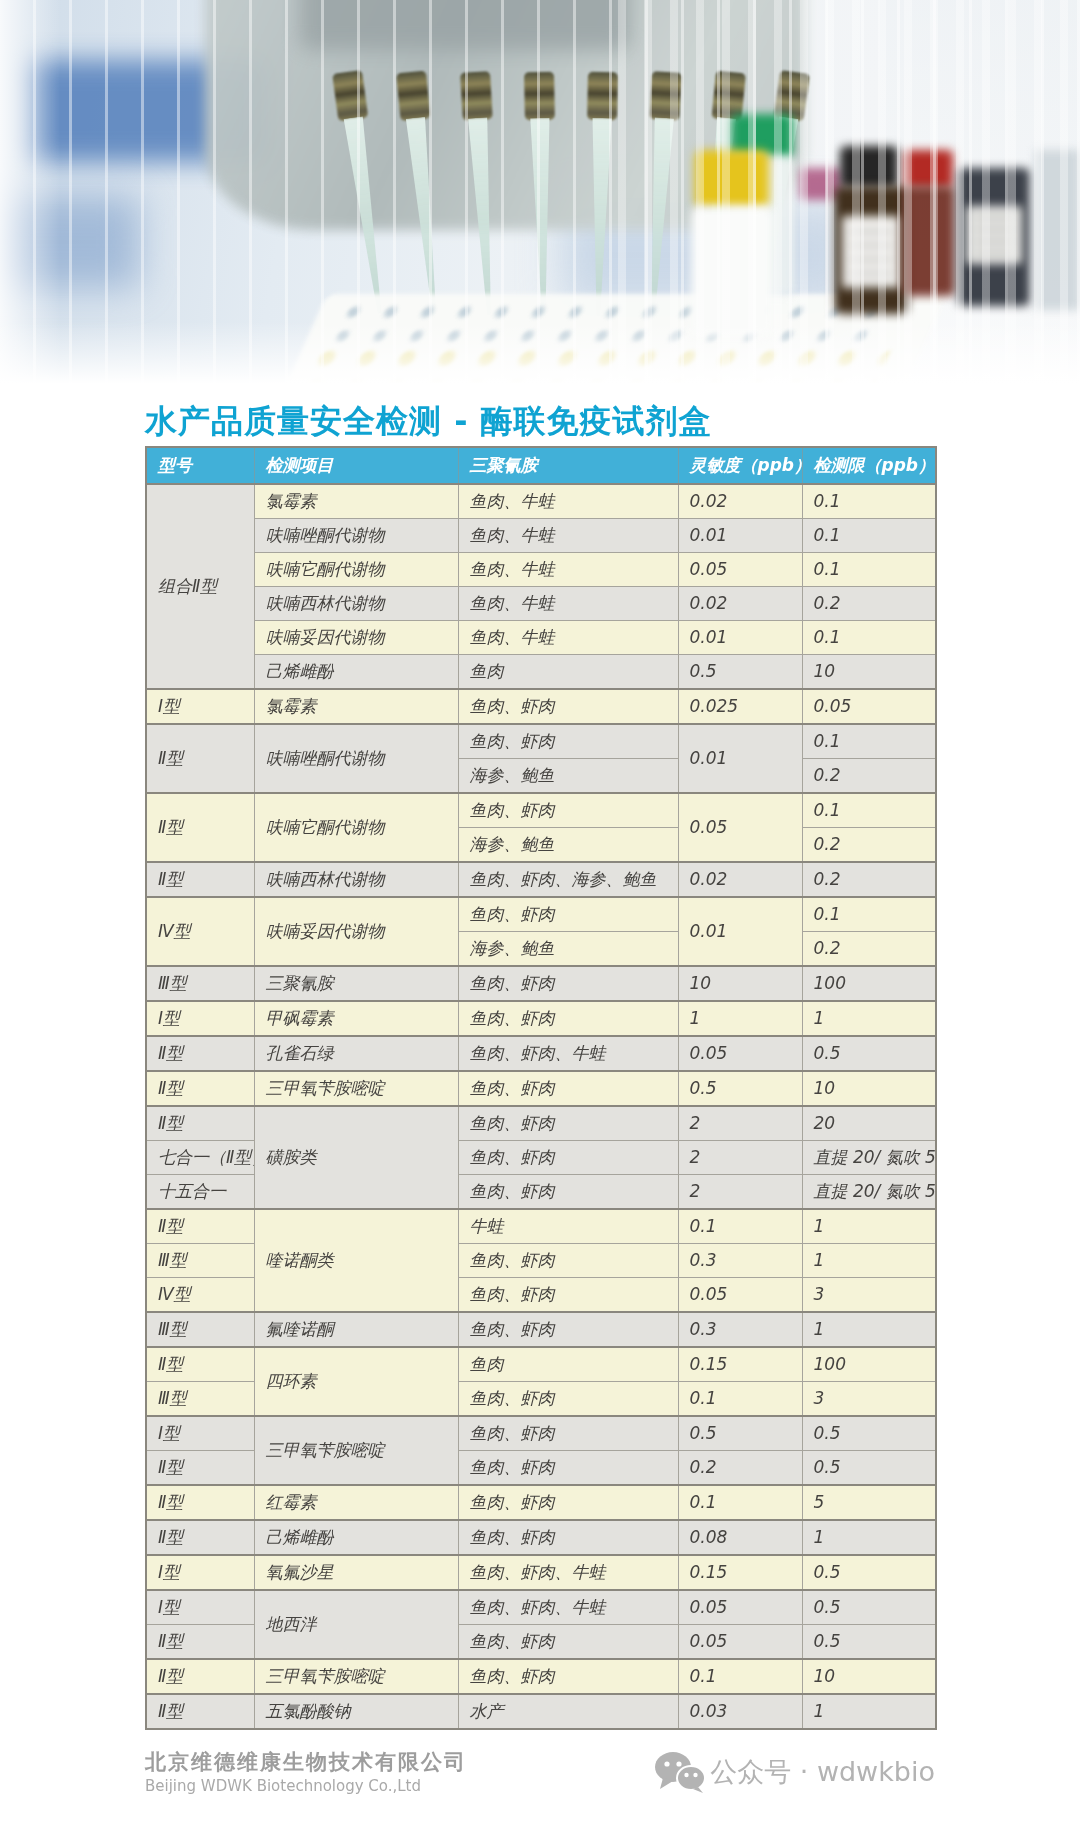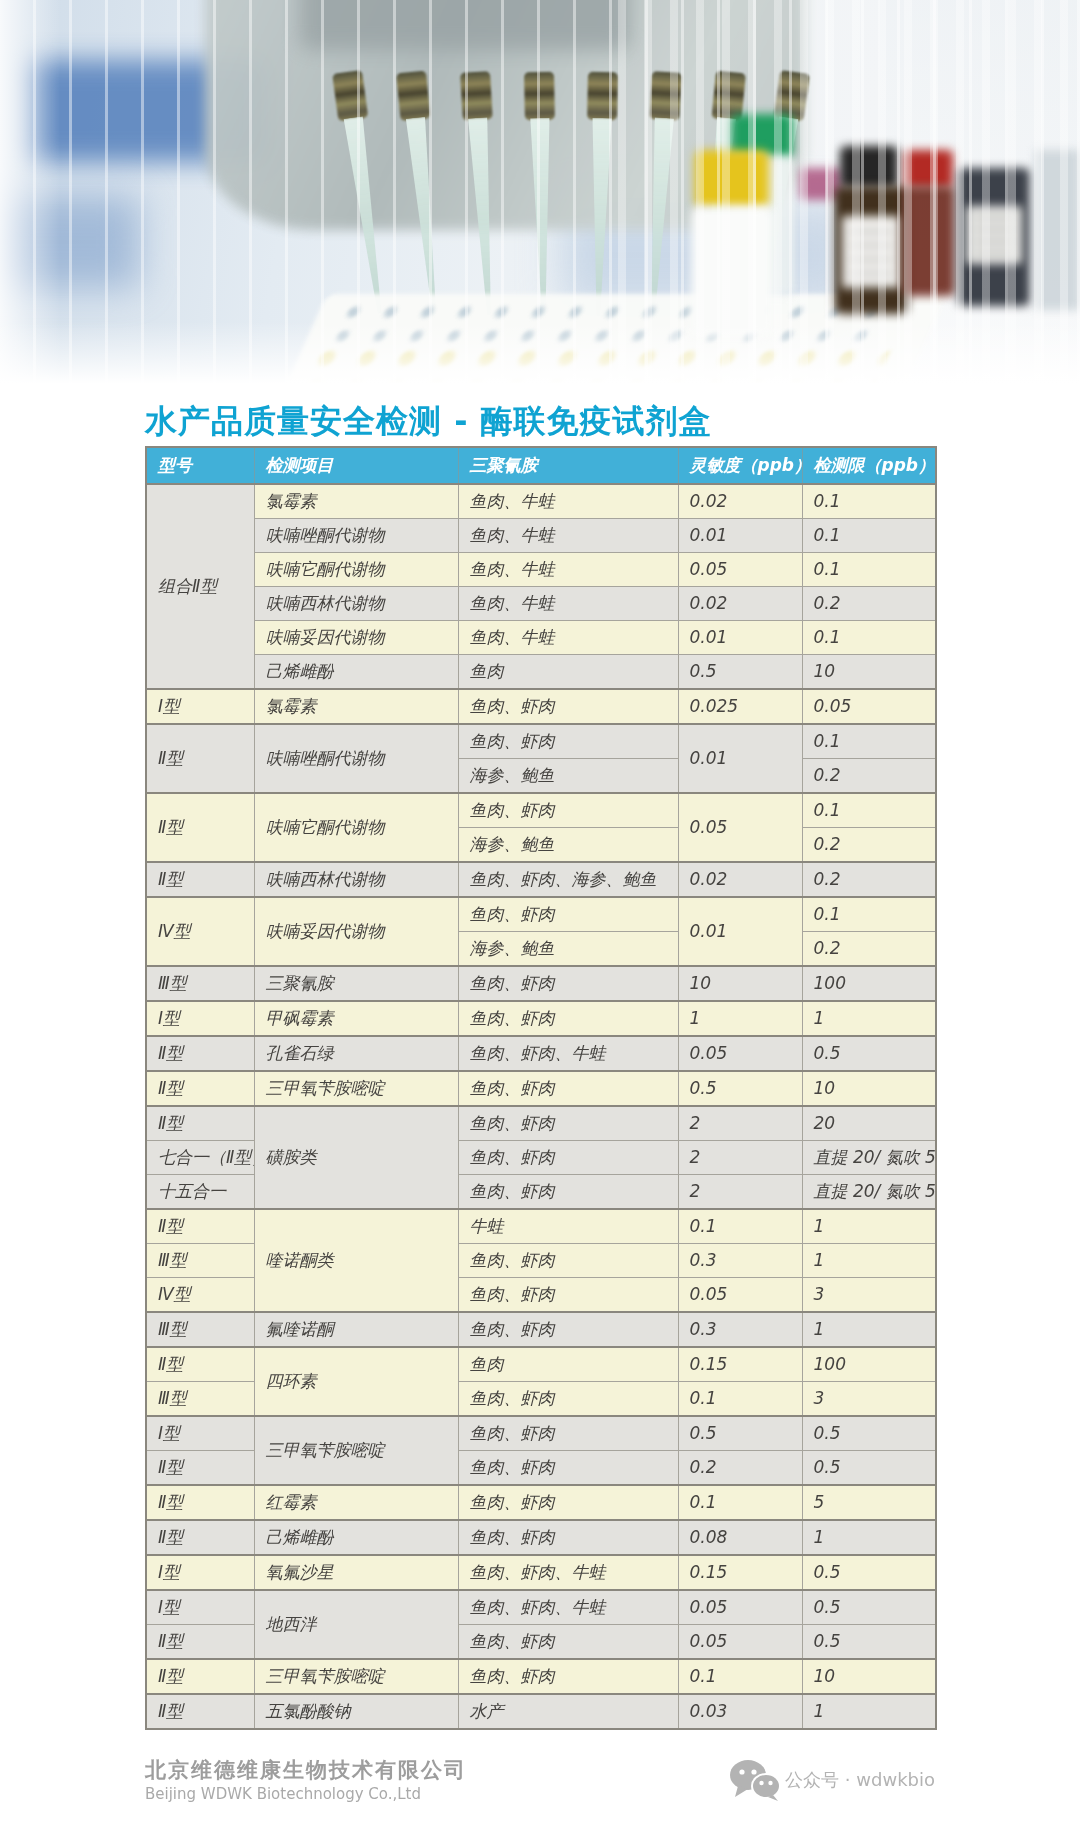--- a/index.html
+++ b/index.html
@@ -70,25 +70,25 @@
   col.c0{width:108px;} col.c1{width:204px;} col.c2{width:220px;} col.c3{width:124px;} col.c4{width:134px;}
   th{background:#41b0d8;color:#ffffff;font-weight:bold;text-align:left;
      padding:6px 11px;height:22px;border:1px solid #6fa0ae;border-bottom:2px solid #8a877e;white-space:nowrap;overflow:hidden;}
   td{padding:5px 11px;height:23px;line-height:23px;border:1px solid #a6a49c;
      vertical-align:middle;white-space:nowrap;overflow:hidden;}
   td.cream{background:#f5f3d8;}
   td.gray{background:#e3e2de;}
   tr.bs td{border-top:2px solid #8a877e;}
 
   
-  .footer{position:absolute;left:145px;right:145px;bottom:28px;
+  .footer{position:absolute;left:145px;right:145px;bottom:36px;
           display:flex;justify-content:space-between;align-items:center;}
   .company-cn{color:#9d9d9d;font-size:21px;font-weight:bold;letter-spacing:2px;line-height:28px;}
   .company-en{color:#a9a9a9;font-size:15px;line-height:20px;}
-  .wechat{display:flex;align-items:center;gap:4px;color:#b3b3b3;font-size:18px;}
+  .wechat{display:flex;align-items:center;gap:4px;color:#b3b3b3;font-size:27px;}
   .wechat svg{display:block;}
 </style>
 </head>
 <body>
 
 <div class="page">
 
   <div class="hero">
     <div class="right-panel"></div>
     <div class="blue-box"></div>

